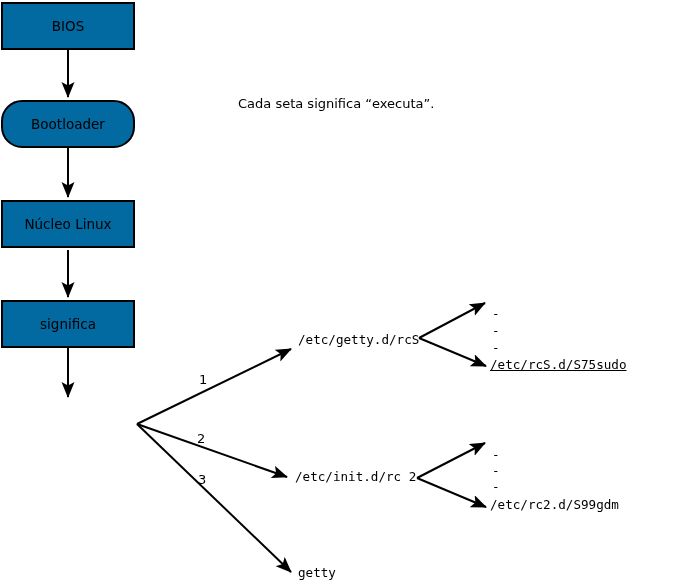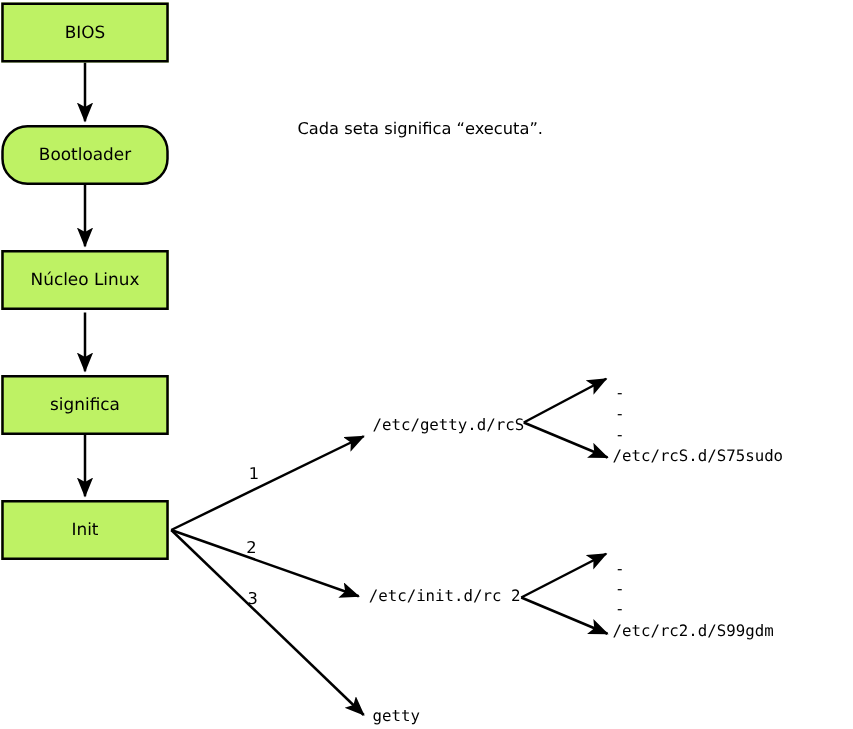--- a/index.html
+++ b/index.html
@@ -20,21 +20,21 @@
     position: absolute;
     left: 0; top: 0;
     width: 682px; height: 583px;
   }
   .flowbox {
     position: absolute;
     left: 1px;
     width: 130px;
     height: 44px;
     border: 2px solid #000000;
-    background: #bef264;
+    background: #0369a1;
     display: flex;
     align-items: center;
     justify-content: center;
     font-size: 13.5px;
     z-index: 2;
   }
   .note {
     position: absolute;
     font-size: 13px;
     white-space: nowrap;
@@ -87,35 +87,32 @@
   </div>
   <div class="flowbox" style="top:100px;border-radius:21px;">
     <span>Bootloader</span>
   </div>
   <div class="flowbox" style="top:200px;">
     <span>Núcleo Linux</span>
   </div>
   <div class="flowbox" style="top:300px;">
     <span>significa</span>
   </div>
-  <div class="flowbox" style="top:400px;">
-    <span>Init</span>
-  </div>
 
   <div class="num-label" style="left:199px; top:373px;">1</div>
   <div class="num-label" style="left:197px; top:432px;">2</div>
   <div class="num-label" style="left:198px; top:473px;">3</div>
 
   <div class="mono" style="left:298px; top:334px;">/etc/getty.d/rcS</div>
   <div class="mono" style="left:295px; top:471px;">/etc/init.d/rc 2</div>
   <div class="mono" style="left:298px; top:567px;">getty</div>
 
   <div class="mono" style="left:492px; top:308px;">-</div>
   <div class="mono" style="left:492px; top:325px;">-</div>
   <div class="mono" style="left:492px; top:342px;">-</div>
-  <div class="mono" style="left:490px; top:359px;">/etc/rcS.d/S75sudo</div>
+  <div class="mono" style="left:490px; top:359px;text-decoration:underline;">/etc/rcS.d/S75sudo</div>
 
   <div class="mono" style="left:492px; top:449px;">-</div>
   <div class="mono" style="left:492px; top:465px;">-</div>
   <div class="mono" style="left:492px; top:481px;">-</div>
   <div class="mono" style="left:490px; top:499px;">/etc/rc2.d/S99gdm</div>
 
 </div>
 
 </body></html>

